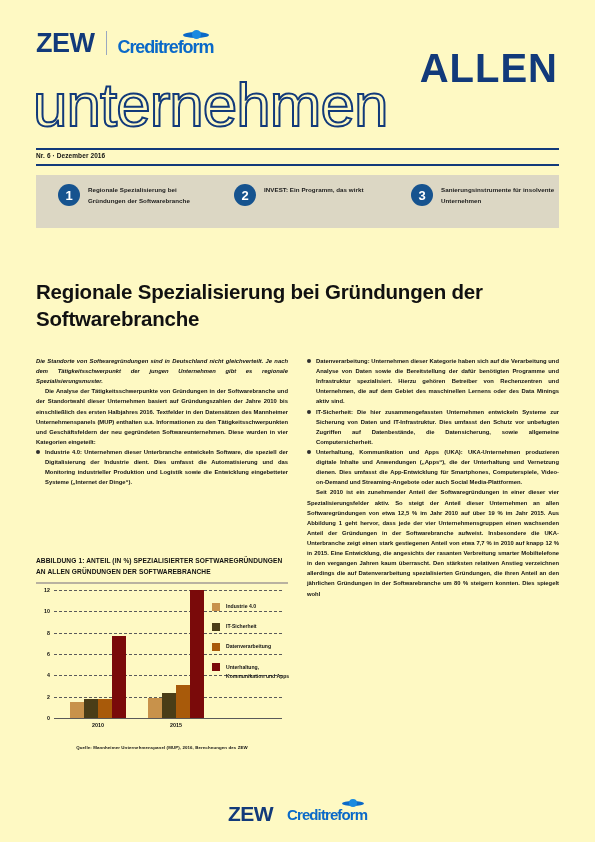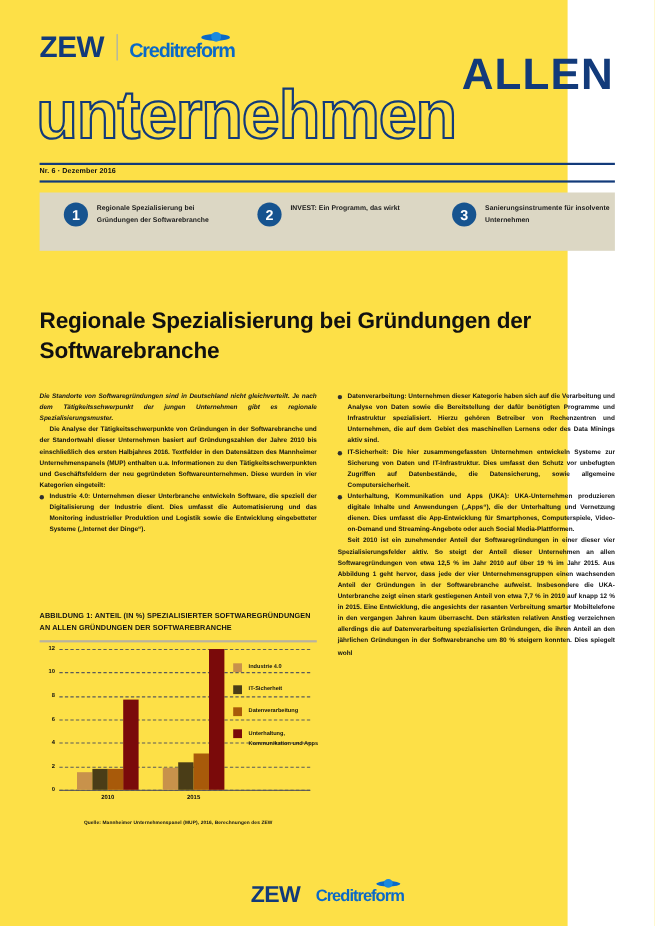--- a/index.html
+++ b/index.html
@@ -2,36 +2,36 @@
 <html><head>
 <meta charset="utf-8">
 <style>
   * { box-sizing: border-box; margin: 0; padding: 0; }
   html, body {
     width: 595px; height: 842px;
     background: #ffffff;
     font-family: "Liberation Sans", sans-serif;
     overflow: hidden;
   }
-  .page { position: relative; width: 516px; height: 842px; background:#fde047; }
+  .page { position: relative; width: 595px; height: 842px; background:#fef9c3; }
 
   
   .masthead { position:absolute; left:0; top:0; width:595px; height:165px; }
   .logo-top { position:absolute; left:36px; top:30px; display:flex; align-items:flex-end; gap:8px; }
   .logo-zew { font-size:27px; font-weight:700; color:#123a7a; letter-spacing:-0.5px; line-height:1; }
   .logo-div { width:1px; height:24px; background:#9aa8c0; margin:0 3px 2px 3px; }
   .logo-cf-wrap { position:relative; padding-top:7px; }
   .logo-cf { font-size:18px; font-weight:700; color:#0a69c8; letter-spacing:-1.1px; line-height:1; font-style:normal; }
   .cf-mark { position:absolute; right:4px; top:-1px; width:26px; height:9px; }
   .cf-mark .e1 { position:absolute; left:0; top:2px; width:26px; height:6px; background:#0a69c8; border-radius:50%; }
   .cf-mark .e2 { position:absolute; left:9px; top:0px; width:9px; height:9px; background:#1a8ae0; border-radius:50%; }
 
   .junge { position:absolute; right:37px; top:48px; font-size:40px; font-weight:700;
            color:#123a7a; letter-spacing:1px; line-height:1; }
-  .unternehmen { position:absolute; left:33px; top:74px; font-size:62px; font-weight:700;
+  .unternehmen { position:absolute; left:33px; top:74px; font-size:62px; font-weight:400;
            letter-spacing:-1px; line-height:1; color:transparent;
            -webkit-text-stroke:2px #123a7a; }
 
   .rule-top { position:absolute; left:36px; top:148px; width:523px; height:2px; background:#123a7a; }
   .issue { position:absolute; left:36px; top:152px; font-size:6.5px; font-weight:700; color:#111; letter-spacing:0.1px; }
   .fakten { position:absolute; right:37px; top:150px; font-size:9px; font-weight:700; color:#111; letter-spacing:2.2px; }
   .rule-bot { position:absolute; left:36px; top:164px; width:523px; height:1.6px; background:#123a7a; }
 
   
   .band { position:absolute; left:36px; top:175px; width:523px; height:53px; background:#dcd7c4; }

